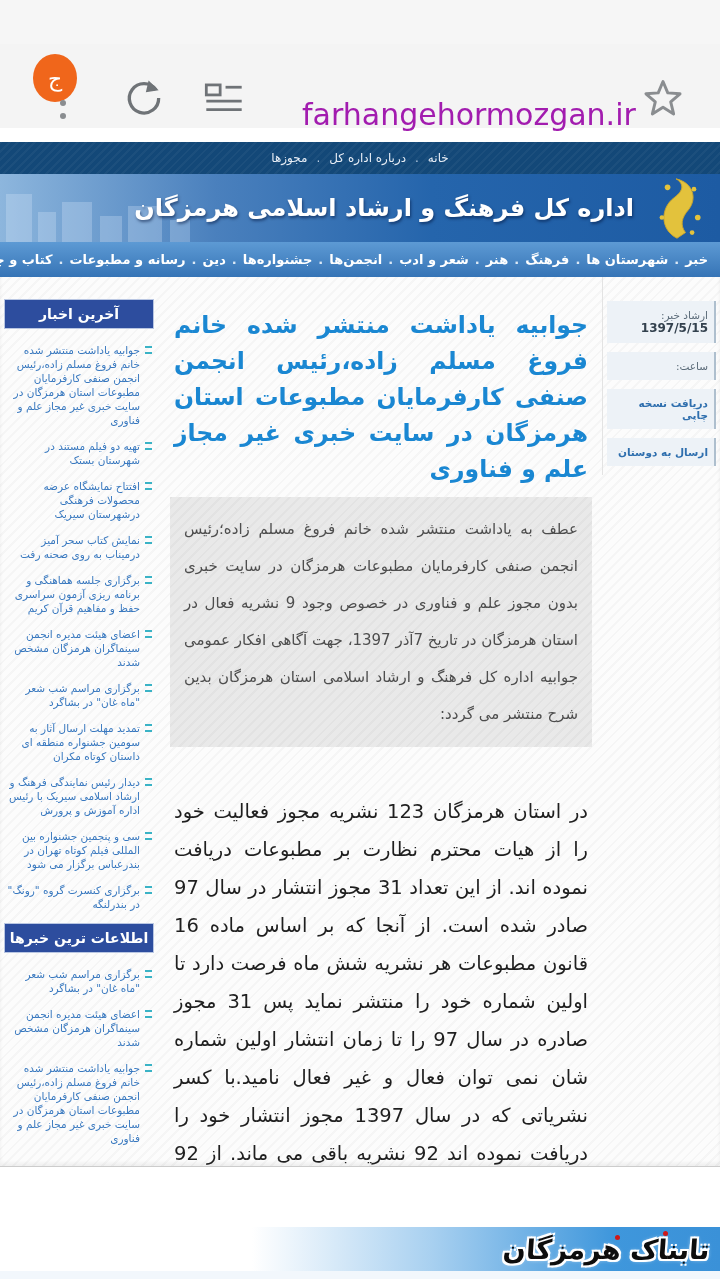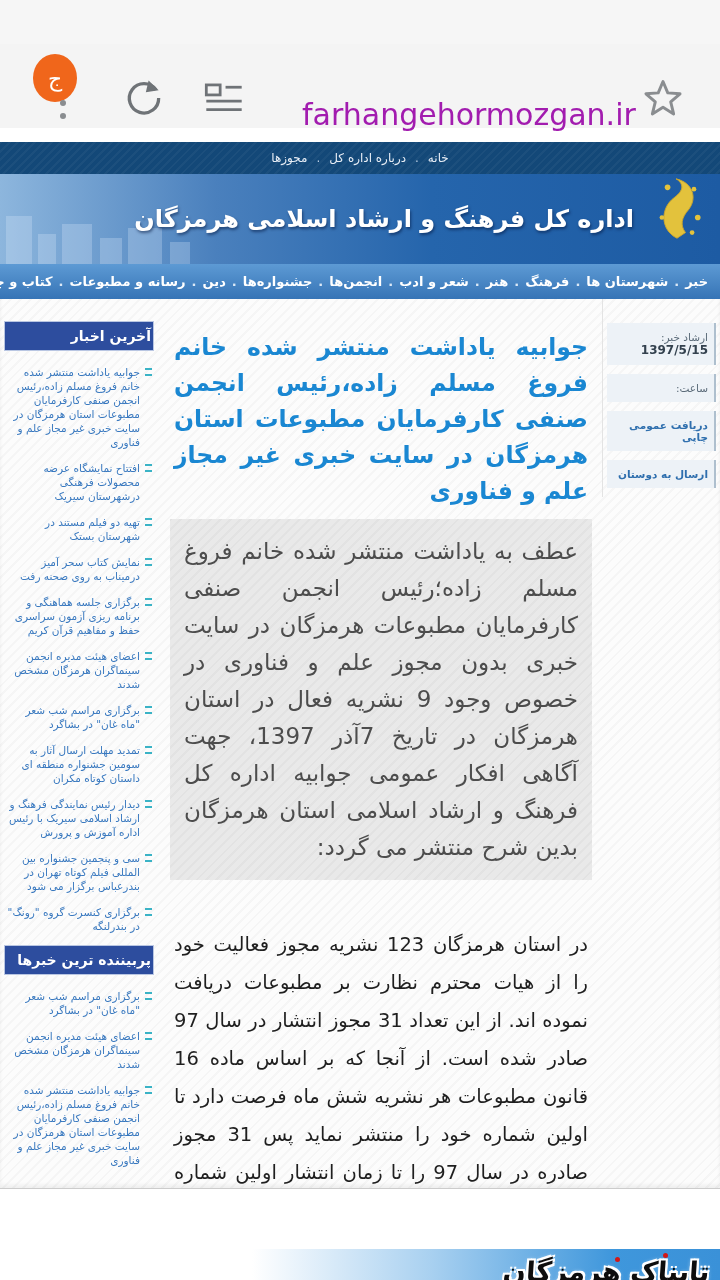--- a/index.html
+++ b/index.html
@@ -24,21 +24,21 @@
             font-family:"DejaVu Sans", sans-serif; outline:none;margin-left:39px; }
   .chrome-gap { height:14px; background:#ffffff; }
 
   
   .site-top-links { height:32px; background:#134878; display:flex; align-items:center;
                     justify-content:center; direction:rtl;
                     background-image:repeating-linear-gradient(135deg, rgba(255,255,255,0.04) 0 2px, transparent 2px 6px); }
   .top-link { color:#e8eef6; font-size:12px; cursor:pointer; }
   .top-link:not(:last-child)::after { content:"."; color:#b9cde2; margin:0 9px; }
 
-  .banner { height:90px; position:relative; overflow:hidden;
+  .banner { height:68px; position:relative; overflow:hidden;
             background:linear-gradient(90deg,#8db6dd 0%, #4a80bd 30%, #2565ac 60%, #1d5ba3 100%); }
   .building { position:absolute; bottom:0; background:rgba(220,235,250,0.28); }
   .b1 { left:6px;   width:26px; height:48px; }
   .b2 { left:38px;  width:18px; height:30px; }
   .b3 { left:62px;  width:30px; height:40px; }
   .b4 { left:100px; width:22px; height:26px; }
   .b5 { left:128px; width:34px; height:36px; }
   .b6 { left:170px; width:20px; height:22px; }
   .banner-title { position:absolute; right:86px; top:50%; transform:translateY(-50%);
                   color:#ffffff; font-size:24px; font-weight:bold; direction:rtl;
@@ -52,36 +52,36 @@
 
   
   .content { height:890px; overflow:hidden; display:flex; align-items:flex-start;
              background:#fcfcfc;
              background-image:repeating-linear-gradient(135deg, rgba(160,160,160,0.07) 0 2px, transparent 2px 7px);
              border-bottom:1px solid #cccccc; box-shadow:inset 0 -3px 4px rgba(0,0,0,0.06); }
 
   
   .sidecol { width:160px; flex:none; padding:22px 4px 0 2px; }
   .side-header { background:#2d4d9e; border:1px solid #b9c6e2; color:#ffffff;
-                 font-size:14px; font-weight:bold; direction:rtl;
+                 font-size:14px; font-weight:bold; text-align:center; direction:rtl;
                  padding:6px 2px; margin:0 2px 14px 2px; }
   .side-header.second { margin-top:10px; }
   .side-list { direction:rtl; padding:0 4px; }
   .side-item { display:flex; margin-bottom:12px; cursor:pointer; }
   .side-bullet { flex:none; width:7px; height:8px; margin-left:5px; margin-top:3px;
                  border-top:2px solid #3ab3c6; border-bottom:2px solid #3ab3c6; }
   .side-item-text { color:#3878bf; font-size:10.5px; line-height:14px; text-align:right; }
 
   
   .maincol { flex:1; padding:30px 10px 0 10px; direction:rtl; }
   .article-title { color:#1a87d2; font-size:23.5px; font-weight:bold; line-height:36px;
                    text-align:justify; padding:0 4px; }
   .lead-box { margin-top:10px; background:#e9e9e9;
               background-image:repeating-linear-gradient(135deg, rgba(150,150,150,0.08) 0 2px, transparent 2px 7px);
-              padding:14px 14px; color:#4d4d4d; font-size:23px; line-height:37px;
+              padding:14px 14px; color:#4d4d4d; font-size:15px; line-height:37px;
               text-align:justify; }
   .article-body { margin-top:46px; color:#1f1f1f; font-size:19.5px; line-height:38px;
                   text-align:justify; padding:0 4px; }
   .article-body p { margin:0; }
 
   
   .metacol { width:118px; flex:none; padding:24px 4px 0 4px; border-left:1px solid #e3e3e3; }
   .meta-box { background:#edf2f7; border-right:2px solid #aebfce; margin-bottom:9px;
               padding:8px 6px; direction:rtl; font-size:10.5px; color:#5a6a78; }
   .meta-label { color:#5a6a78; }
@@ -176,30 +176,30 @@
     <div class="side-list">
 
         <div class="side-item">
           <span class="side-bullet"></span>
           <span class="side-item-text">جوابیه یاداشت منتشر شده خانم فروغ مسلم زاده،رئیس انجمن صنفی کارفرمایان مطبوعات استان هرمزگان در سایت خبری غیر مجاز علم و فناوری</span>
         </div>
 
 
         <div class="side-item">
           <span class="side-bullet"></span>
+          <span class="side-item-text">تهیه دو فیلم مستند در شهرستان بستک</span>
+        </div>
+
+        <div class="side-item">
+          <span class="side-bullet"></span>
           <span class="side-item-text">افتتاح نمایشگاه عرضه محصولات فرهنگی درشهرستان سیریک</span>
         </div>
 
         <div class="side-item">
           <span class="side-bullet"></span>
-          <span class="side-item-text">تهیه دو فیلم مستند در شهرستان بستک</span>
-        </div>
-
-        <div class="side-item">
-          <span class="side-bullet"></span>
           <span class="side-item-text">نمایش کتاب سحر آمیز درمیناب به روی صحنه رفت</span>
         </div>
 
         <div class="side-item">
           <span class="side-bullet"></span>
           <span class="side-item-text">برگزاری جلسه هماهنگی و برنامه ریزی آزمون سراسری حفظ و مفاهیم قرآن کریم</span>
         </div>
 
         <div class="side-item">
           <span class="side-bullet"></span>
@@ -224,21 +224,21 @@
         <div class="side-item">
           <span class="side-bullet"></span>
           <span class="side-item-text">سی و پنجمین جشنواره بین المللی فیلم کوتاه تهران در بندرعباس برگزار می شود</span>
         </div>
 
         <div class="side-item">
           <span class="side-bullet"></span>
           <span class="side-item-text">برگزاری کنسرت گروه "رونگ" در بندرلنگه</span>
         </div>
       </div>
-    <div class="side-header second">پربیننده ترین خبرها</div>
+    <div class="side-header second">اطلاعات ترین خبرها</div>
     <div class="side-list">
 
         <div class="side-item">
           <span class="side-bullet"></span>
           <span class="side-item-text">برگزاری مراسم شب شعر "ماه غان" در بشاگرد</span>
         </div>
 
         <div class="side-item">
           <span class="side-bullet"></span>
           <span class="side-item-text">اعضای هیئت مدیره انجمن سینماگران هرمزگان مشخص شدند</span>
@@ -263,21 +263,21 @@
 
   <div class="metacol">
     <div class="meta-box">
       <span class="meta-label">ارشاد خبر:</span>
       <span class="meta-value">1397/5/15</span>
     </div>
     <div class="meta-box">
       <span class="meta-label">ساعت:</span>
     </div>
     <div class="meta-box link">
-      <span class="meta-link-text">دریافت عمومی چاپی</span>
+      <span class="meta-link-text">دریافت نسخه چاپی</span>
     </div>
     <div class="meta-box link">
       <span class="meta-link-text">ارسال به دوستان</span>
     </div>
   </div>
 </div>
 
 <div class="footer-gap"></div>
 <div class="watermark-bar">
   <div class="wm-logo">تابناک هرمزگان</div>

